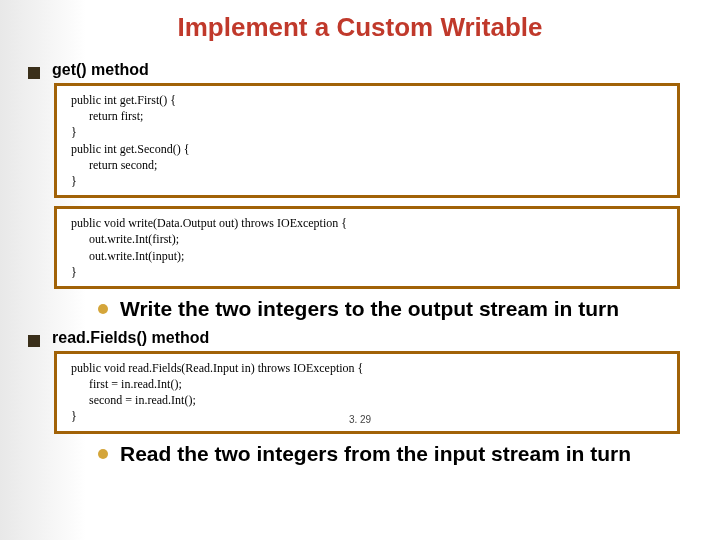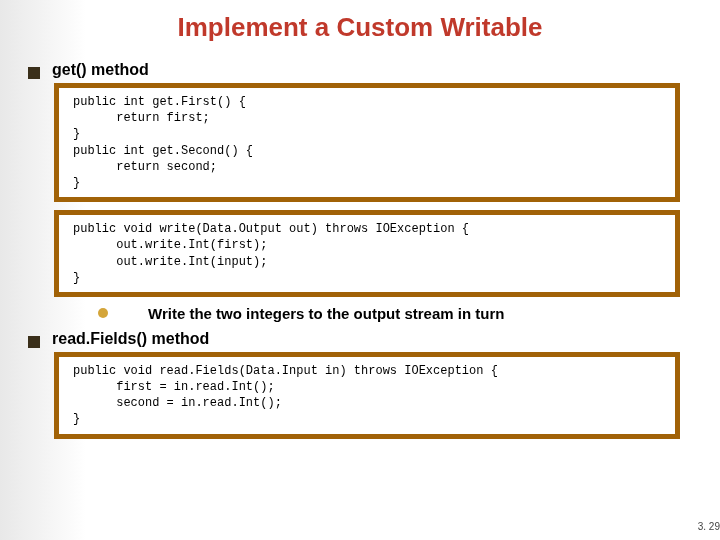--- a/index.html
+++ b/index.html
@@ -8,21 +8,21 @@
     width: 720px;
     height: 540px;
     font-family: Arial, Helvetica, sans-serif;
     background: linear-gradient(to right, #e8e8e8 0%, #ffffff 12%, #ffffff 100%);
     overflow: hidden;
     position: relative;
   }
   .slide {
     position: relative;
     width: 720px;
-    height: 540px;
+    height: 433px;
     box-sizing: border-box;
   }
   .title {
     text-align: center;
     font-size: 26px;
     font-weight: bold;
     color: #c0392b;
     padding-top: 12px;
     margin-bottom: 18px;
   }
@@ -45,24 +45,24 @@
     flex-shrink: 0;
   }
   .bullet-label {
     font-size: 16px;
     font-weight: bold;
     color: #000;
   }
   .code-box {
     margin-left: 26px;
     margin-right: 12px;
-    border: 5px solid #a16207;
+    border: 3px solid #a16207;
     background: #fff;
     padding: 6px 14px;
-    font-family: Liberation Mono, monospace;
+    font-family: Liberation Serif, serif;
     font-size: 12px;
     line-height: 1.35;
     color: #000;
     white-space: pre;
     margin-bottom: 8px;
   }
   .sub-bullet-row {
     display: flex;
     align-items: center;
     margin-left: 70px;
@@ -70,30 +70,29 @@
   }
   .disc {
     width: 10px;
     height: 10px;
     border-radius: 50%;
     background: #d4a53a;
     margin-right: 12px;
     flex-shrink: 0;
   }
   .sub-label {
-    font-size: 15px;
+    font-size: 21px;
     font-weight: bold;
     color: #000;
-    margin-left: 28px;
   }
   .footer {
     position: absolute;
     bottom: 8px;
     width: 100%;
-    text-align: right;
+    text-align: center;
     font-size: 10px;
     color: #444;
   }
 </style>
 </head>
 <body>
 
 <div class="slide">
   <div class="title">Implement a Custom Writable</div>
 
@@ -121,22 +120,26 @@
         <div class="disc"></div>
         <div class="sub-label">Write the two integers to the output stream in turn</div>
       </div>
     </div>
 
     <div class="section">
       <div class="bullet-row">
         <div class="square"></div>
         <div class="bullet-label">read.Fields() method</div>
       </div>
-      <div class="code-box">public void read.Fields(Data.Input in) throws IOException {
+      <div class="code-box">public void read.Fields(Read.Input in) throws IOException {
       first = in.read.Int();
       second = in.read.Int();
 }</div>
+      <div class="sub-bullet-row">
+        <div class="disc"></div>
+        <div class="sub-label">Read the two integers from the input stream in turn</div>
+      </div>
     </div>
 
   </div>
 
   <div class="footer">3. 29</div>
 </div>
 
 </body></html>

